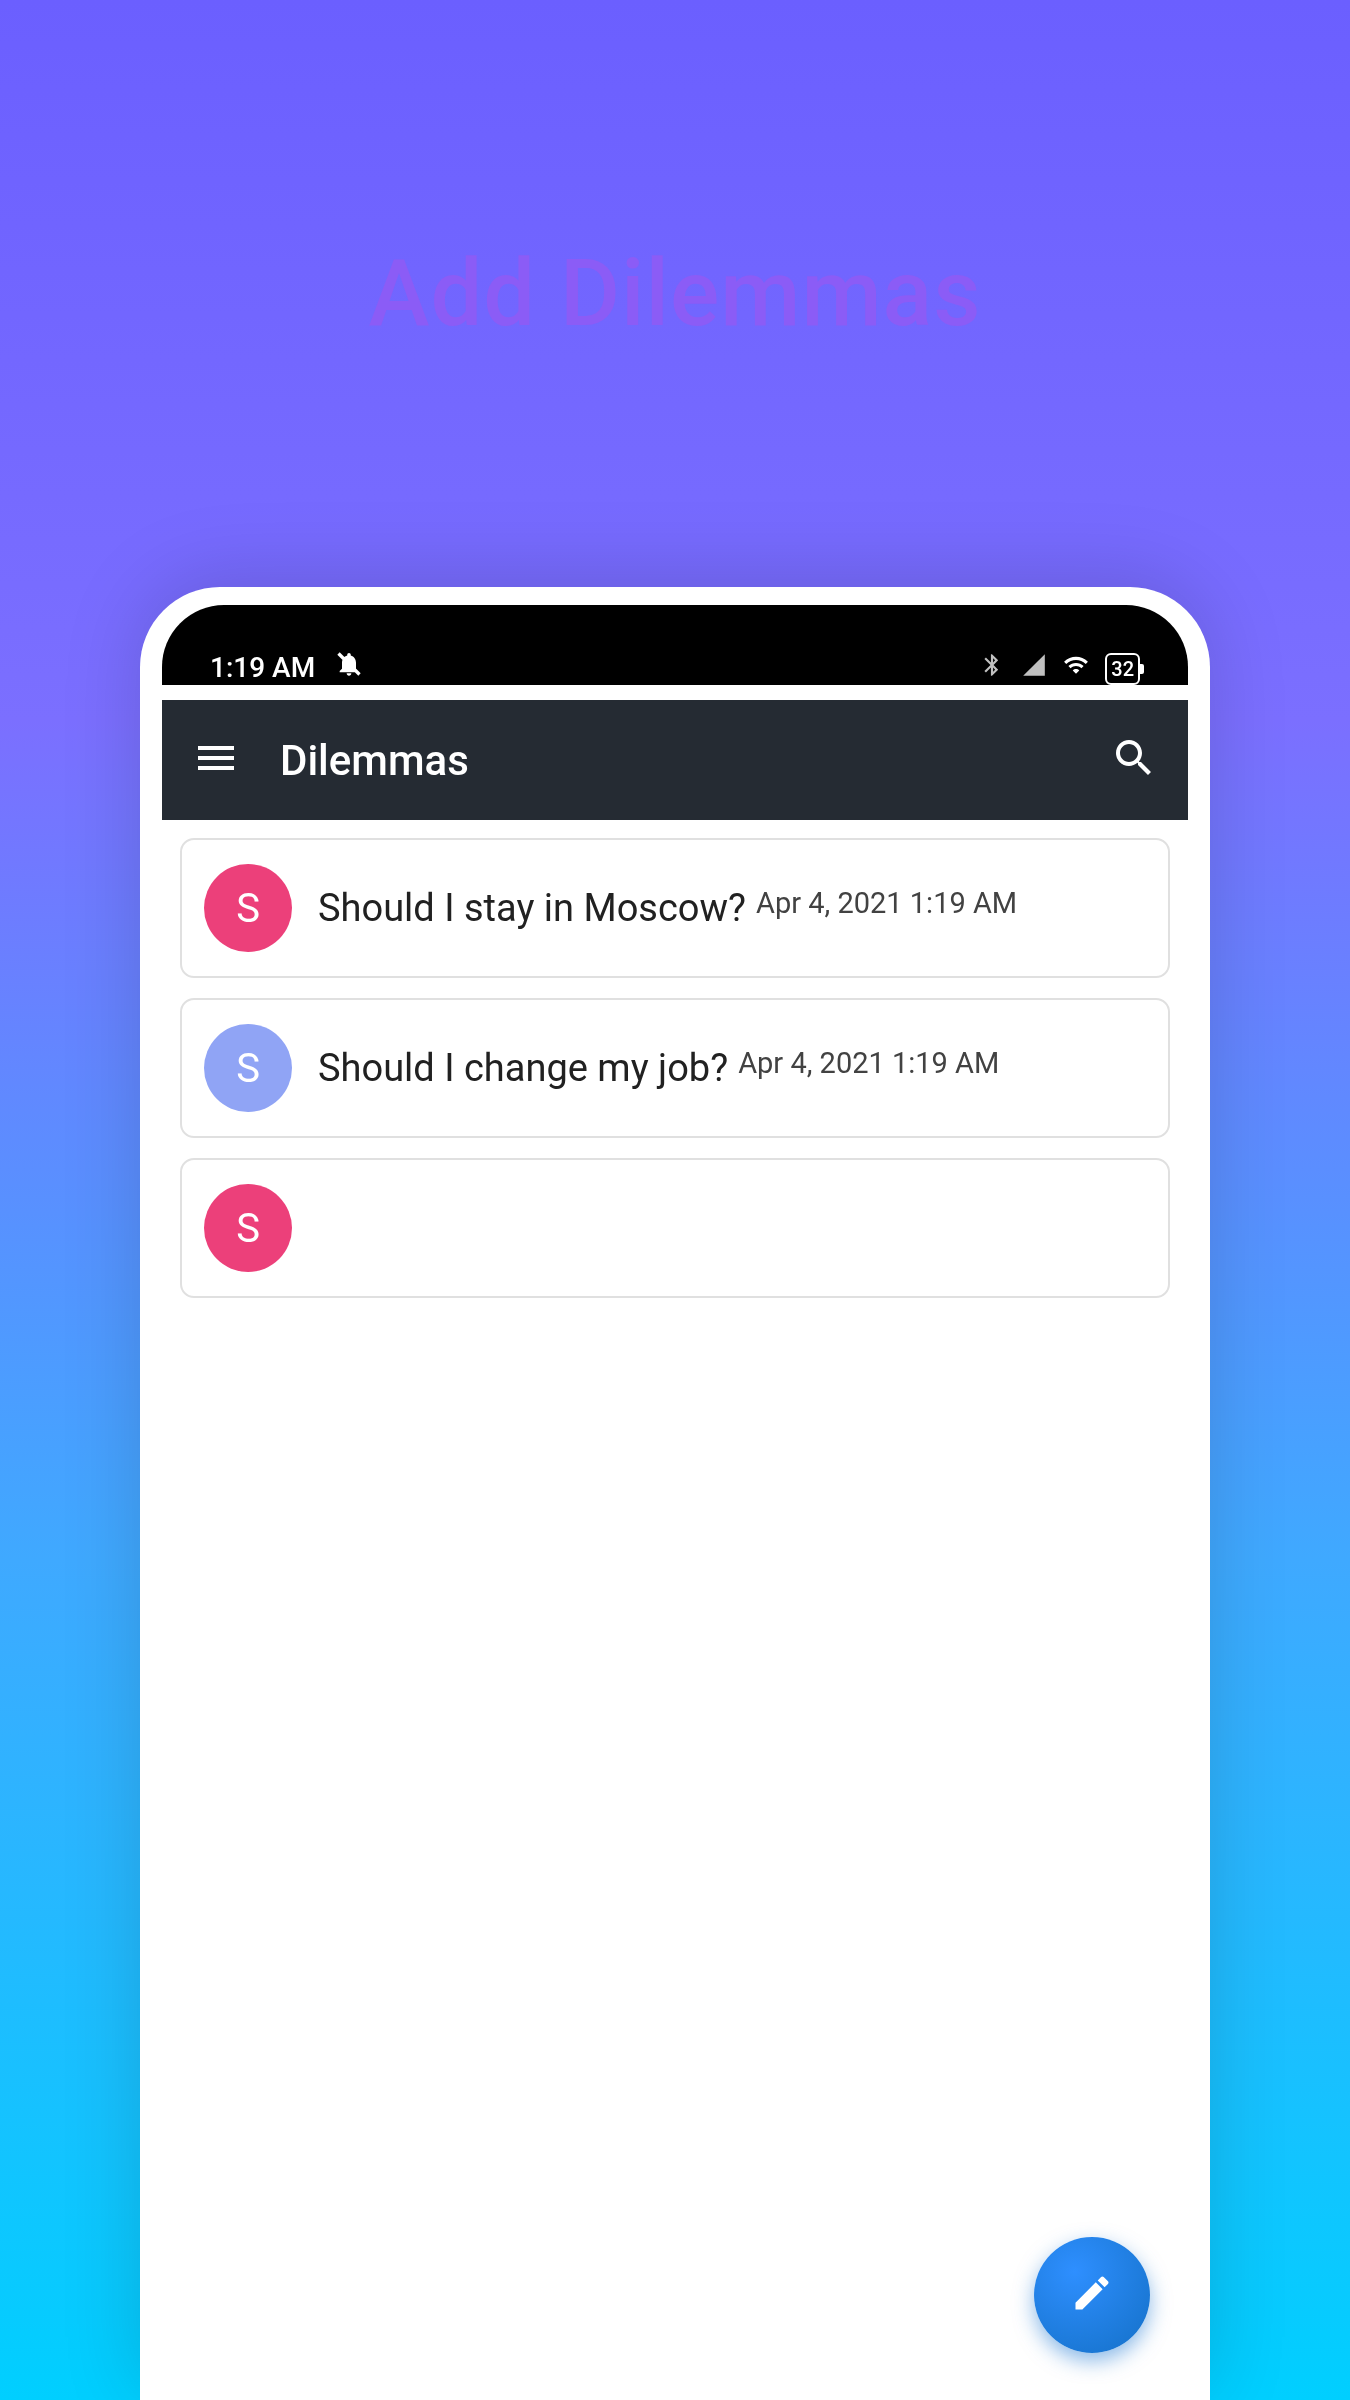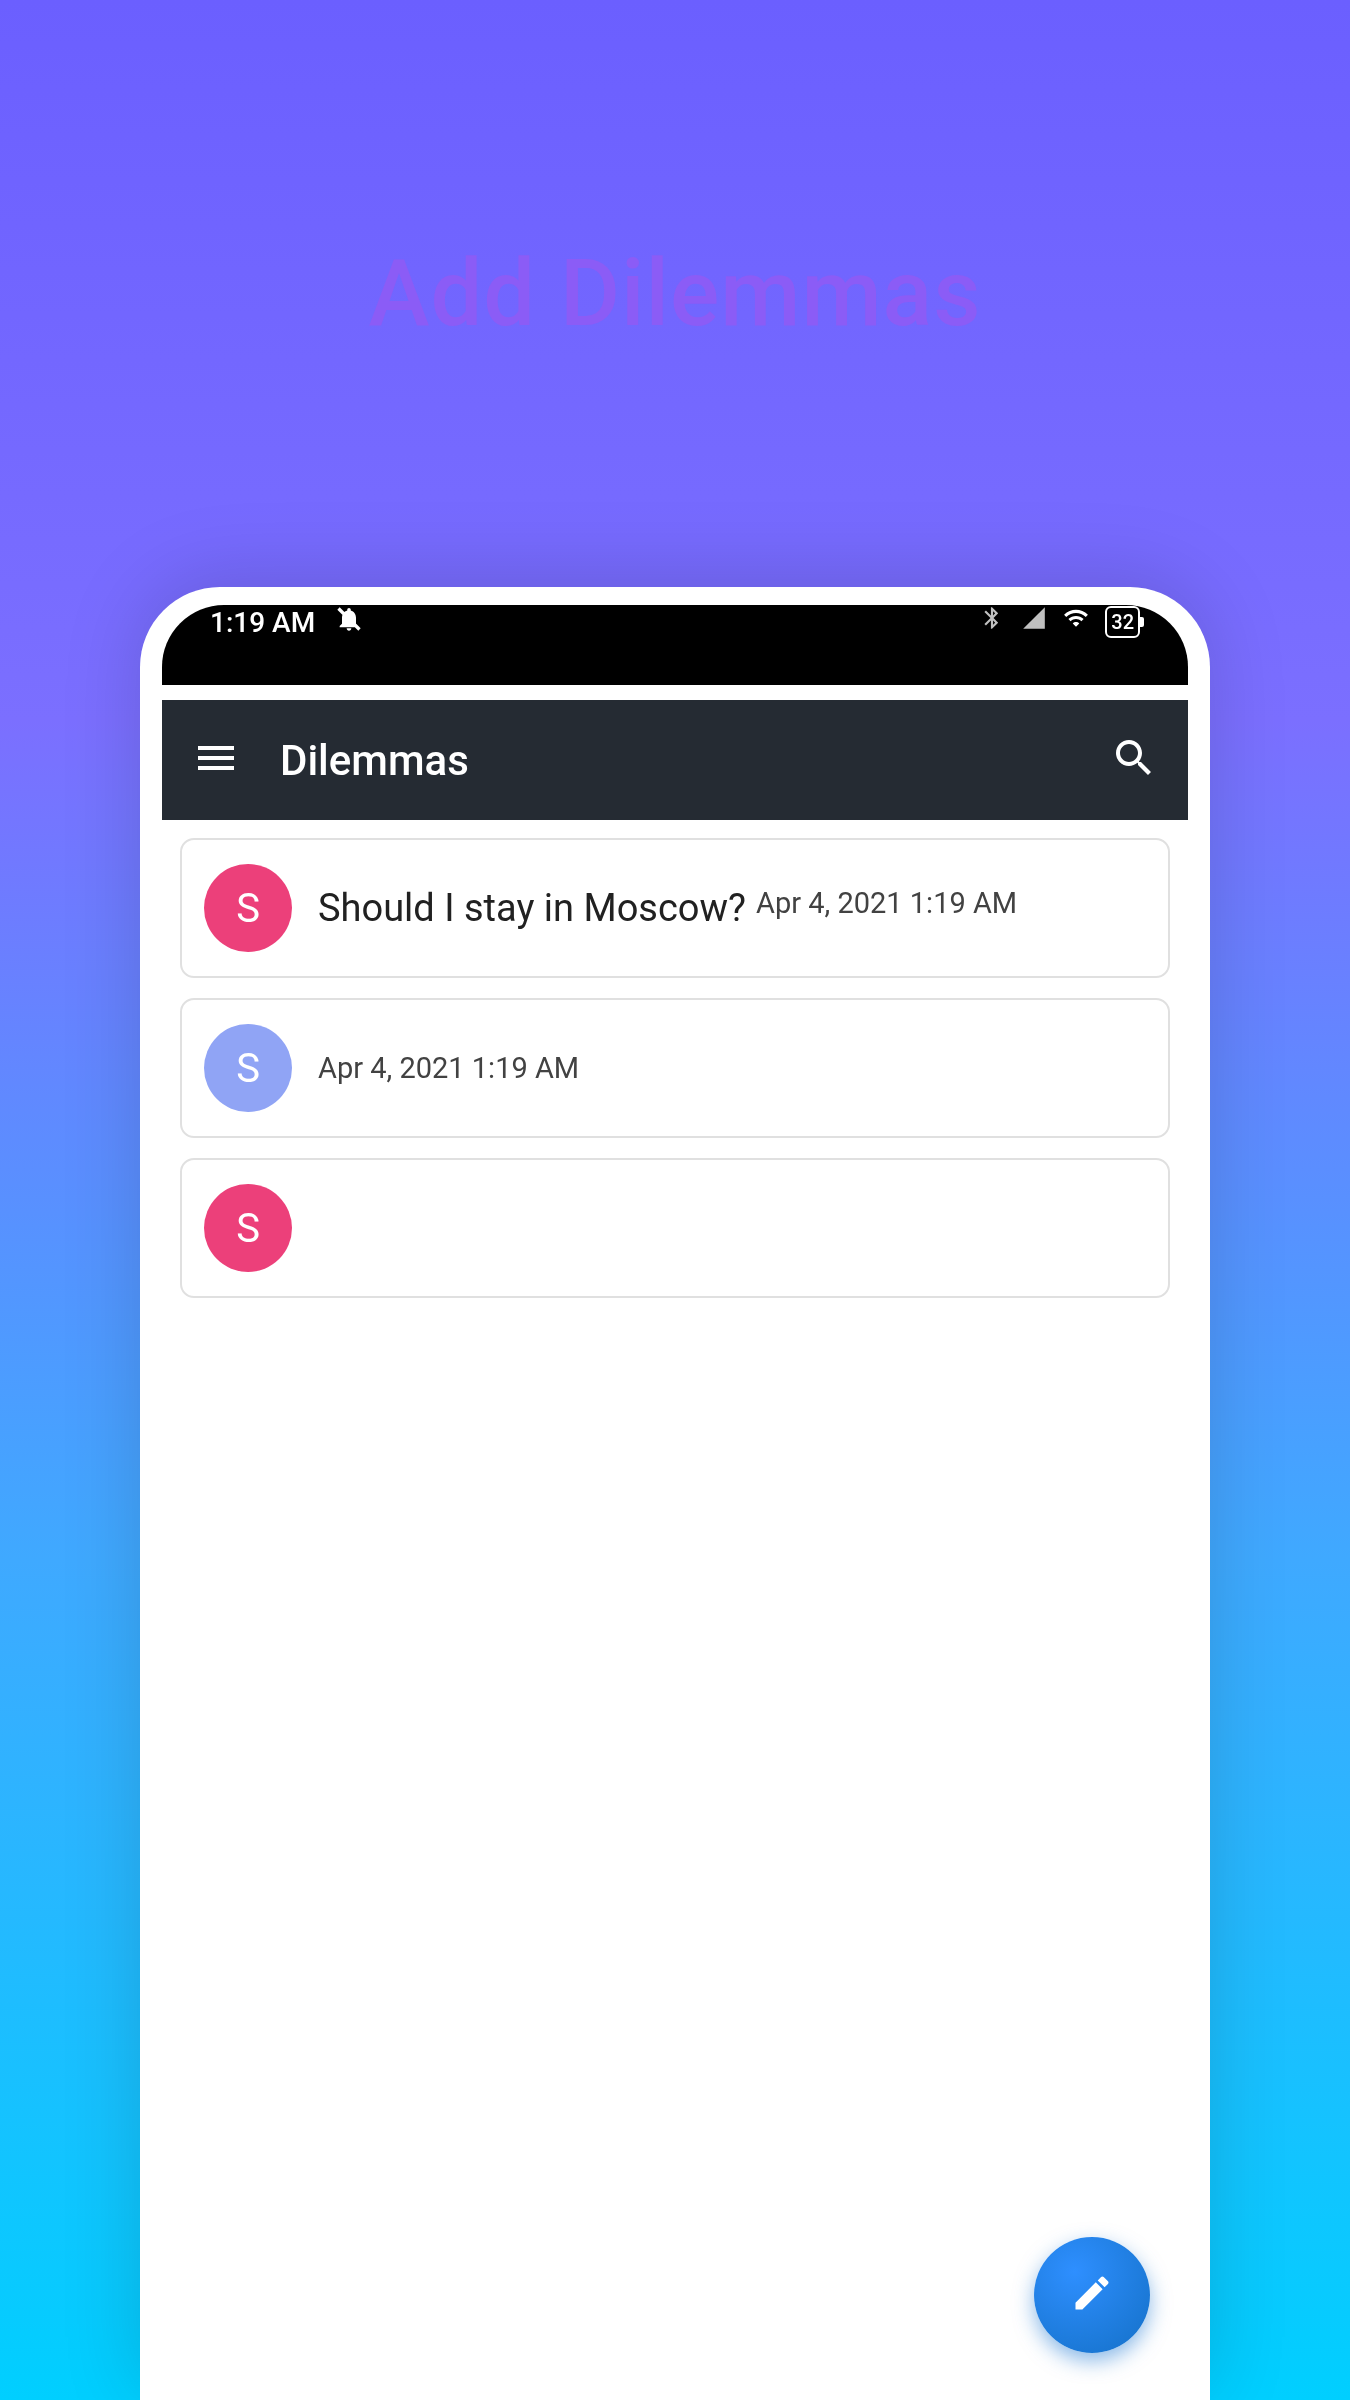--- a/index.html
+++ b/index.html
@@ -45,21 +45,21 @@
       background: white;
       border-radius: 62px 62px 0 0;
       overflow: hidden;
       position: relative;
     }
     
     .status-bar {
       background: #000000;
       height: 80px;
       display: flex;
-      align-items: flex-start;
+      align-items: flex-end;
       justify-content: space-between;
       padding: 0 48px;
       color: white;
       font-size: 28px;
       font-weight: 500;
     }
     
     .status-left {
       display: flex;
       align-items: center;
@@ -284,20 +284,21 @@
           <span class="card-title">Should I stay in Moscow?</span>
           <span class="card-date">Apr 4, 2021 1:19 AM</span>
         </div>
       </div>
 
       <div class="dilemma-card">
         <div class="avatar avatar-blue">
           <span>S</span>
         </div>
         <div class="card-text">
+          <span class="card-title">Should I change my job?</span>
           <span class="card-date">Apr 4, 2021 1:19 AM</span>
         </div>
       </div>
 
       <div class="dilemma-card">
         <div class="avatar avatar-pink">
           <span>S</span>
         </div>
       </div>
 

